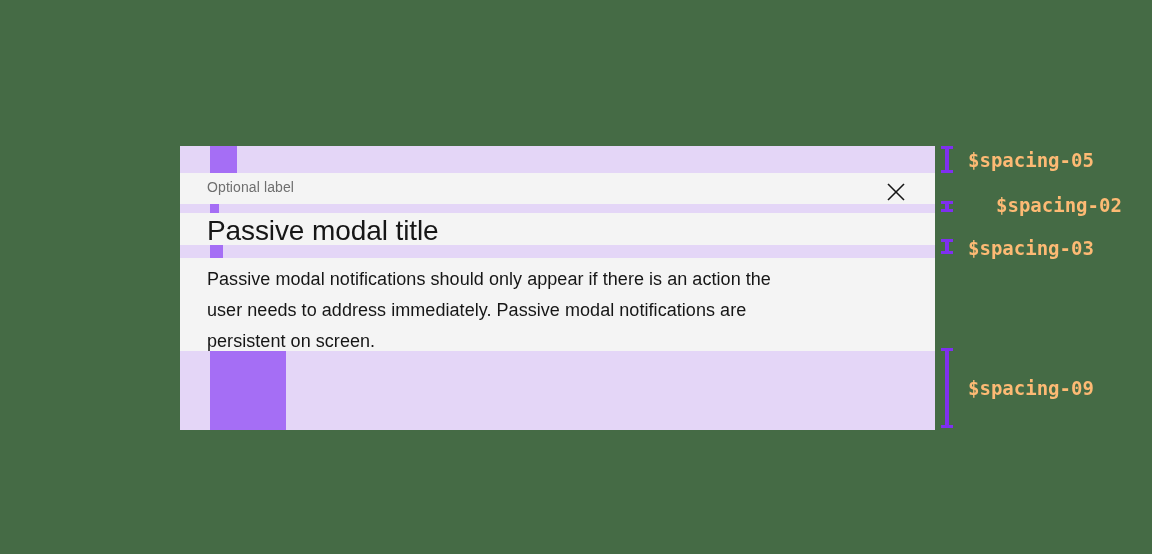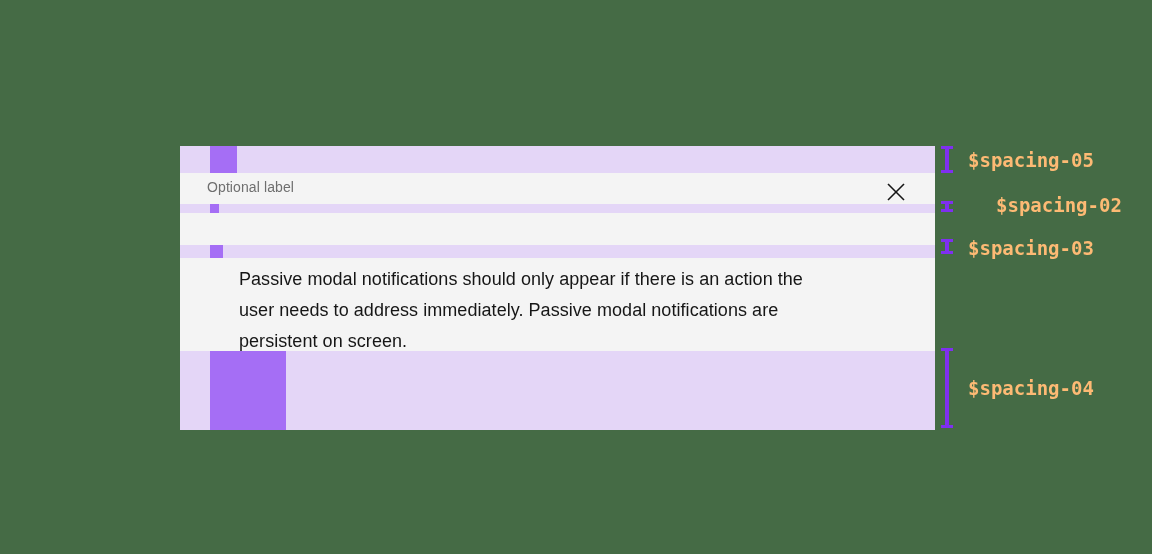--- a/index.html
+++ b/index.html
@@ -79,21 +79,20 @@
 
   #modal-body {
     position: absolute;
     left: 27px;
     top: 118px;
     width: 600px;
     font-size: 18px;
     line-height: 31px;
     color: #161616;
     letter-spacing: 0.05px;
-    margin-left: 32px;
   }
 
   
   #close-button {
     position: absolute;
     right: 20px;
     top: 27px;
     width: 38px;
     height: 38px;
     display: flex;
@@ -148,20 +147,21 @@
   <div class="spacing-band" id="band-title">
     <div class="swatch"></div>
   </div>
 
   <div class="spacing-band" id="band-bottom">
     <div class="swatch"></div>
   </div>
 
   <div id="optional-label">Optional label</div>
 
+  <div id="modal-title">Passive modal title</div>
 
   <div id="modal-body">Passive modal notifications should only appear if there is an action the user needs to address immediately. Passive modal notifications are persistent on screen.</div>
 
   <button id="close-button">
     <span>
       <svg width="22" height="22" viewBox="0 0 22 22" aria-hidden="true">
         <line x1="3" y1="3" x2="19" y2="19" stroke="#161616" stroke-width="1.6"></line>
         <line x1="19" y1="3" x2="3" y2="19" stroke="#161616" stroke-width="1.6"></line>
       </svg>
     </span>
@@ -203,14 +203,14 @@
 </div>
 
 <div class="measure" id="measure-09">
   <span class="ibeam">
     <svg width="14" height="80" viewBox="0 0 14 80">
       <rect x="1" y="0" width="12" height="3" fill="#7f2ff0"></rect>
       <rect x="5" y="2" width="4" height="76" fill="#7f2ff0"></rect>
       <rect x="1" y="77" width="12" height="3" fill="#7f2ff0"></rect>
     </svg>
   </span>
-  <span class="caption" style="top:31px;">$spacing-04</span>
+  <span class="caption" style="top:31px;">$spacing-09</span>
 </div>
 
 </body></html>

